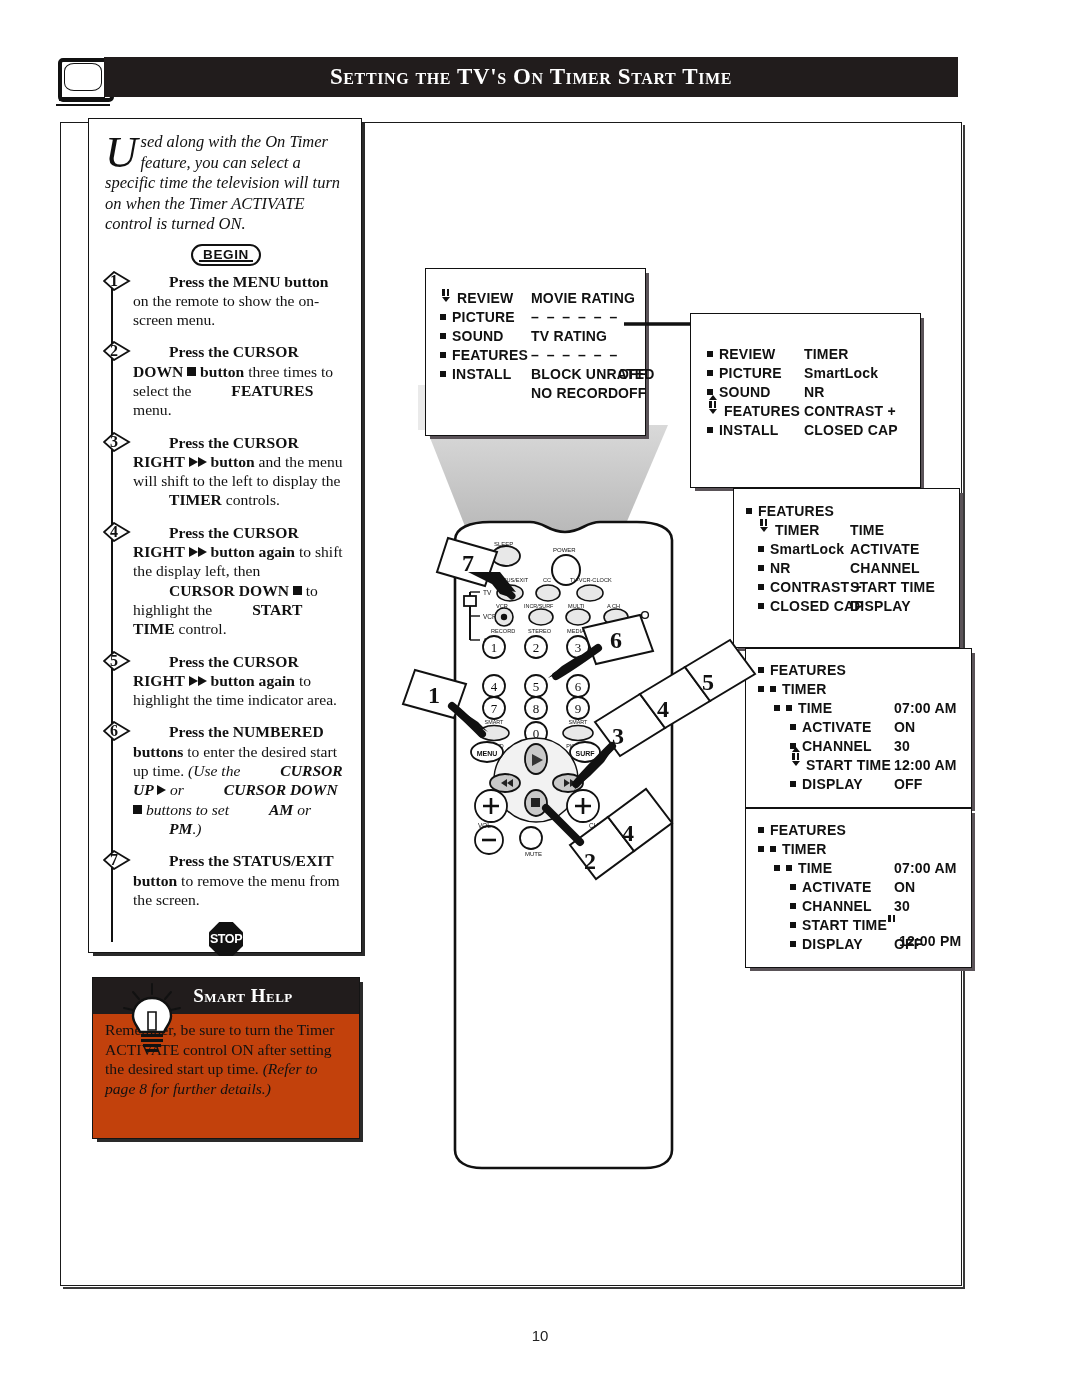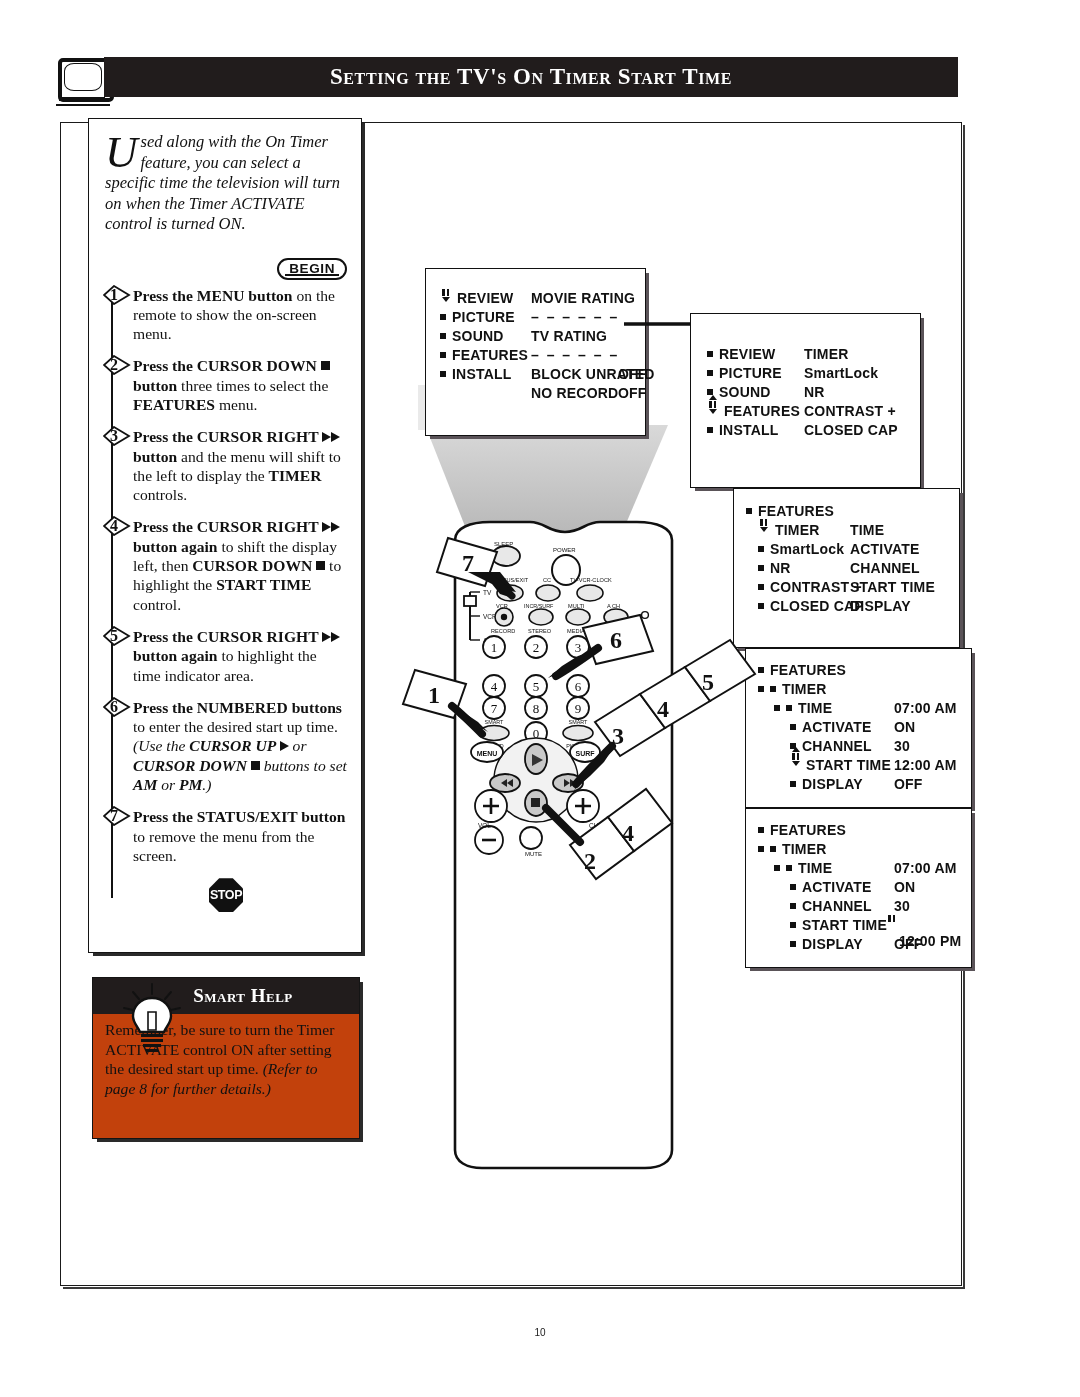--- a/index.html
+++ b/index.html
@@ -40,32 +40,32 @@
     background:#fff;border:1.6px solid #141414;z-index:5;}
   .instr-shadow{position:absolute;left:93px;top:123px;width:272px;height:833px;
     background:#2a2a2a;z-index:4;}
   .instr-inner{position:absolute;left:0;top:0;right:0;bottom:0;padding:13px 14px 6px 16px;
     box-sizing:border-box;}
 
   .intro{font-size:16.5px;line-height:20.5px;font-style:italic;color:#111;}
   .intro .dropcap{float:left;font-size:45px;line-height:36px;font-style:italic;
     padding:2px 3px 0 0;font-family:"Liberation Serif",serif;}
 
-  .begin-wrap{text-align:right;margin:23px 0 6px 0;}
+  .begin-wrap{text-align:center;margin:9px 0 6px 0;}
   .begin{display:inline-block;border:2.2px solid #111;border-radius:11px;
     padding:1px 10px 2px 10px;font-family:"Liberation Sans",sans-serif;
     font-weight:bold;font-size:13.5px;letter-spacing:.6px;color:#111;
     position:relative;}
   .begin:before{content:"";position:absolute;left:6px;right:6px;bottom:2px;height:2px;background:#111;}
 
   .steps{position:relative;margin-top:2px;}
   .vrule{position:absolute;left:6px;top:4px;bottom:14px;width:1.6px;background:#111;}
   .step{position:relative;padding-left:28px;margin-bottom:13px;
     font-size:15.6px;line-height:19.3px;color:#111;}
-  .step b{font-weight:bold;}
+  .step b{font-weight:bold;margin-left:36px;}
   .step i{font-style:italic;}
   .num{position:absolute;left:-2px;top:-1px;width:28px;height:19px;}
   .num svg{display:block;}
   .num span{position:absolute;left:0;top:0;width:22px;height:19px;
     text-align:center;font-size:16px;font-weight:bold;line-height:19px;color:#111;}
 
   .sq{display:inline-block;width:9px;height:9px;background:#111;vertical-align:1px;}
   .tri{display:inline-block;width:0;height:0;border-left:9px solid #111;
     border-top:5.5px solid transparent;border-bottom:5.5px solid transparent;vertical-align:0px;}
   .dtri{display:inline-block;letter-spacing:-1px;}
@@ -108,21 +108,21 @@
   .cursor-ind .bars i{display:block;width:2.4px;height:7px;background:#111;}
 
   
   .beam{position:absolute;z-index:2;}
 
   
   .remote-layer{position:absolute;left:0;top:0;width:1080px;height:1397px;z-index:7;
     pointer-events:none;}
 
   .page-num{position:absolute;left:0;right:0;top:1327px;text-align:center;
-    font-family:"Liberation Sans",sans-serif;font-size:10px;color:#222;}
+    font-family:"Liberation Sans",sans-serif;font-size:15px;color:#222;}
 
   .arrow-line{position:absolute;z-index:6;}
 </style>
 </head>
 <body>
 
 <div class="page">
 
   <div class="tv-icon">
     <div class="bezel"></div>

